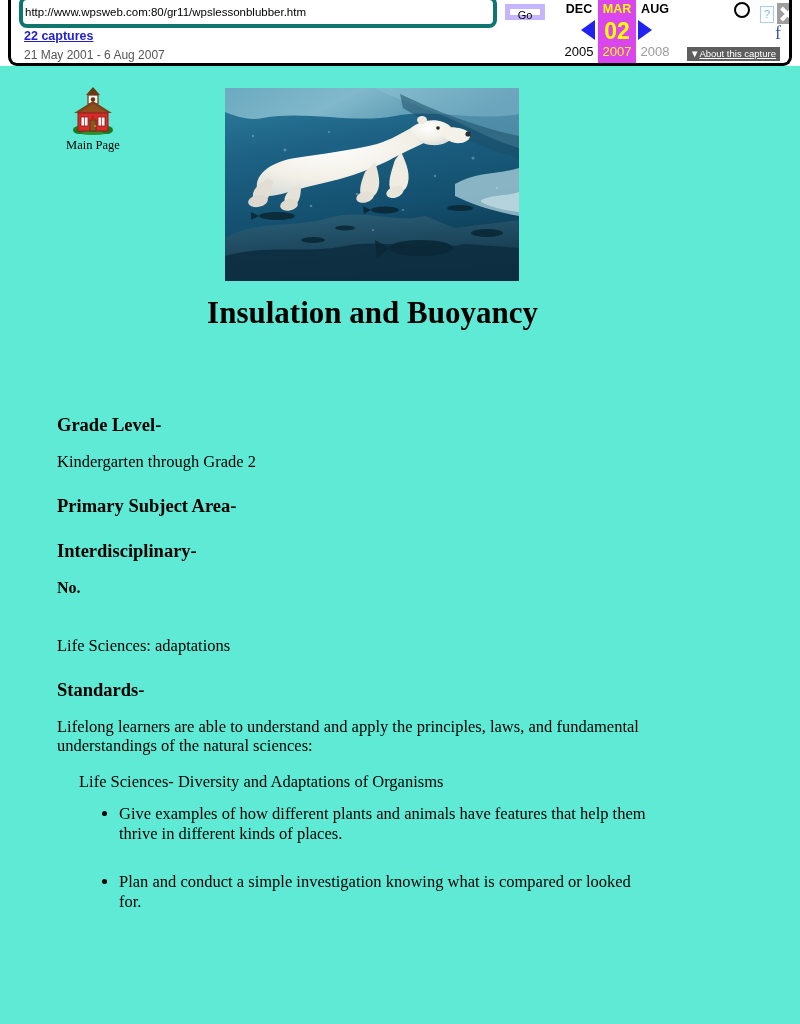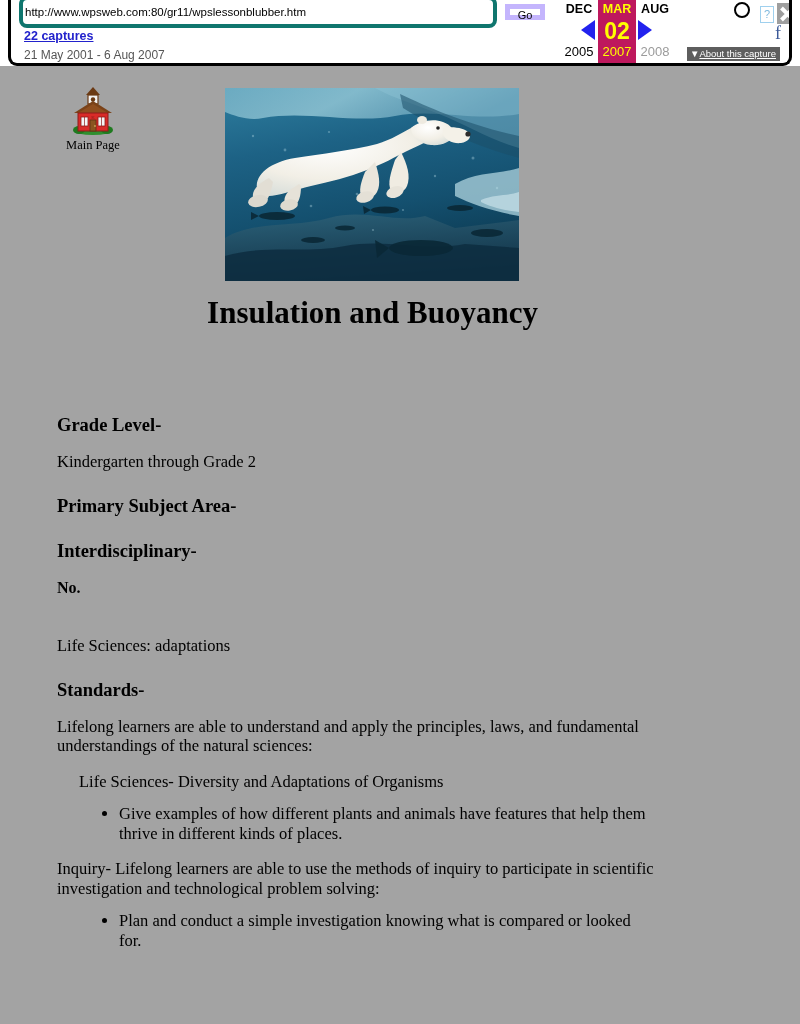--- a/index.html
+++ b/index.html
@@ -102,21 +102,21 @@
     display: flex;
     align-items: center;
   }
   .wm-col {
     width: 38px;
     height: 63px;
     position: relative;
     text-align: center;
   }
   .wm-col.wm-current {
-    background: #be185d;
+    background: #d946ef;
     width: 38px;
   }
   .wm-mon {
     position: absolute;
     top: 2px;
     left: 0; right: 0;
     font-size: 12.5px;
     font-weight: bold;
     letter-spacing: 0px;
   }
@@ -236,21 +236,21 @@
   }
   .wm-about u { text-decoration: underline; }
 
   
   #content {
     position: absolute;
     left: 0;
     top: 66px;
     width: 800px;
     height: 958px;
-    background: #a3a3a3;
+    background: #5eead4;
     overflow: hidden;
   }
 
   .home-link {
     position: absolute;
     left: 59px;
     top: 19px;
     width: 68px;
     text-align: center;
     text-decoration: none;
@@ -544,21 +544,20 @@
     <h3 class="sec">Standards-</h3>
     <p class="sec-body">Lifelong learners are able to understand and apply the principles, laws, and fundamental understandings of the natural sciences:</p>
 
     <p class="indent1">Life Sciences- Diversity and Adaptations of Organisms</p>
 
     <ul class="bullets">
       <li>Give examples of how different plants and animals have features that help them thrive in different kinds of places.</li>
     </ul>
 
     <div class="gap-sm"></div>
-    <p class="para">Inquiry- Lifelong learners are able to use the methods of inquiry to participate in scientific investigation and technological problem solving:</p>
 
     <ul class="bullets">
       <li>Plan and conduct a simple investigation knowing what is compared or looked for.</li>
     </ul>
 
   </div>
 
 </div>
 
 </body></html>

